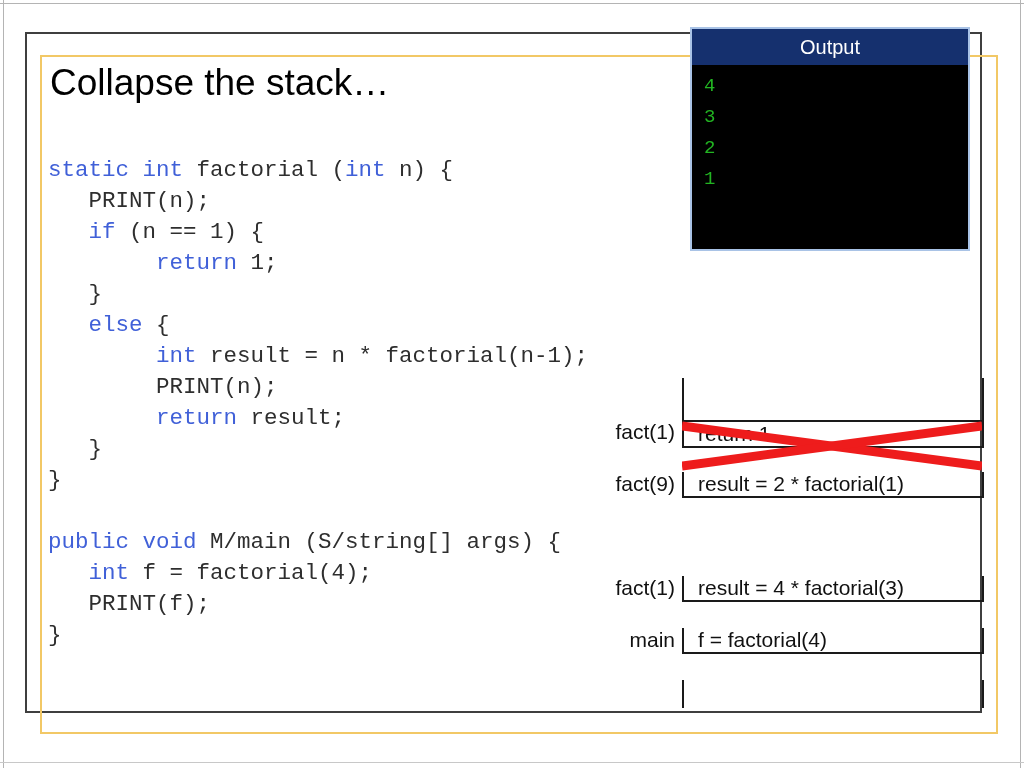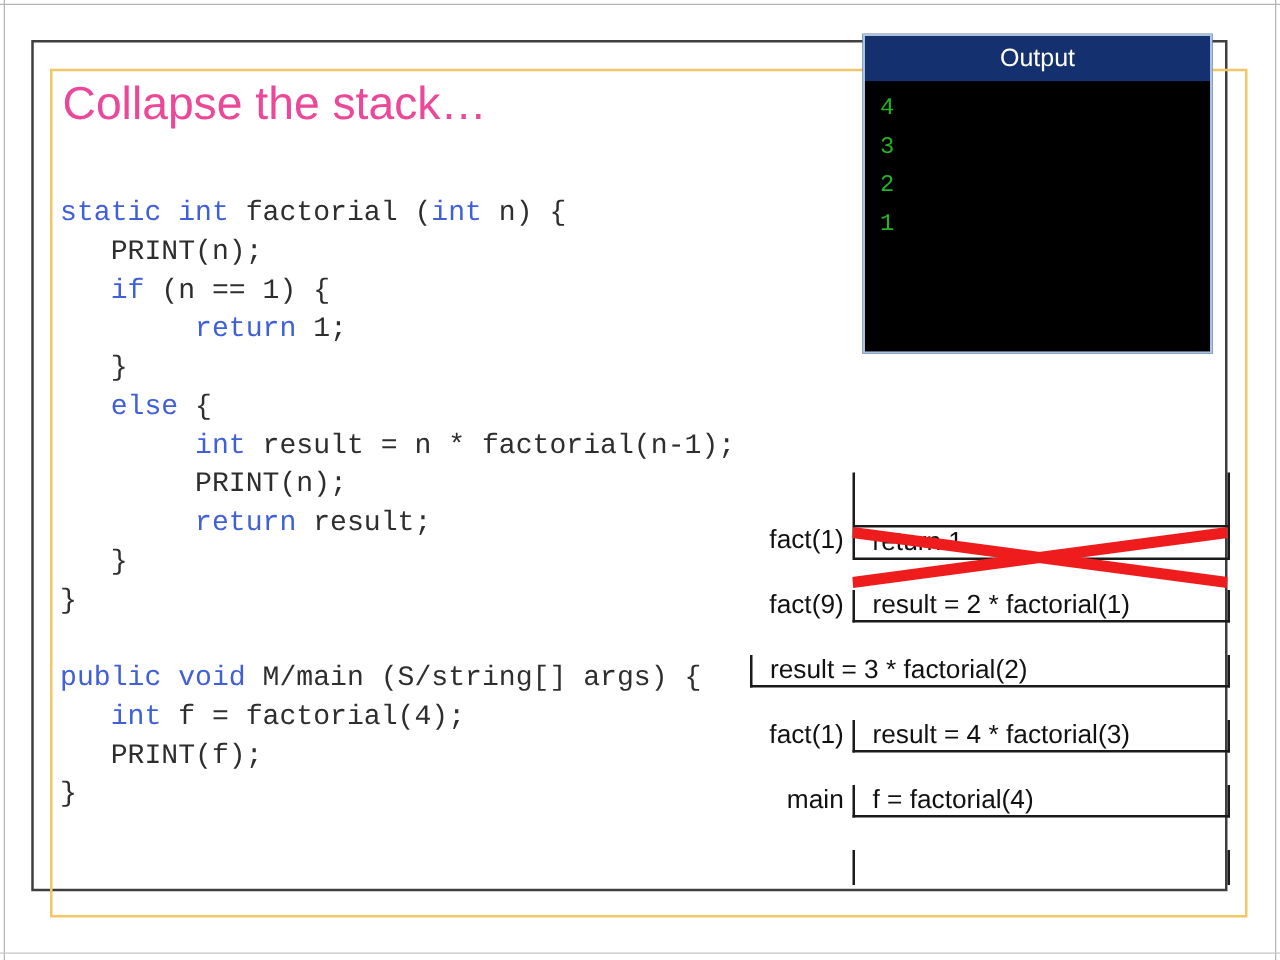--- a/index.html
+++ b/index.html
@@ -56,21 +56,21 @@
     box-sizing: border-box;
     background: transparent;
   }
 
   
   .slide-title {
     position: absolute;
     left: 50px; top: 62px;
     font-size: 37px;
     font-weight: 400;
-    color: #ec4899;
+    color: #000000;
     letter-spacing: 0px;
     white-space: nowrap;
   }
 
   
   .code-block {
     position: absolute;
     left: 48px; top: 140px;
     width: 600px;
     font-family: "Liberation Mono", "DejaVu Sans Mono", monospace;
@@ -80,21 +80,21 @@
     white-space: pre-wrap;
     word-break: break-word;
     margin-top: 15px;
   }
   .kw { color: #4060D8; }
 
   
   .output-window {
     position: absolute;
     left: 690px; top: 27px;
-    width: 280px; height: 256px;
+    width: 280px; height: 224px;
     border: 2px solid #a9c3e6;
     box-sizing: border-box;
     background: #000000;
   }
   .output-titlebar {
     height: 36px;
     background: #15306e;
     color: #ffffff;
     font-size: 20px;
     display: flex;
@@ -218,21 +218,20 @@
       </div>
       <div class="stack-row first">
         <div class="stack-label">fact(1)</div>
         <div class="stack-cell">return 1</div>
       </div>
       <div class="stack-row">
         <div class="stack-label">fact(9)</div>
         <div class="stack-cell">result = 2 * factorial(1)</div>
       </div>
       <div class="stack-row">
-        <div class="stack-cell">result = 3 * factorial(2)</div>
       </div>
       <div class="stack-row">
         <div class="stack-label">fact(1)</div>
         <div class="stack-cell">result = 4 * factorial(3)</div>
       </div>
       <div class="stack-row">
         <div class="stack-label">main</div>
         <div class="stack-cell">f = factorial(4)</div>
       </div>
       <div class="stack-bottom-open">

